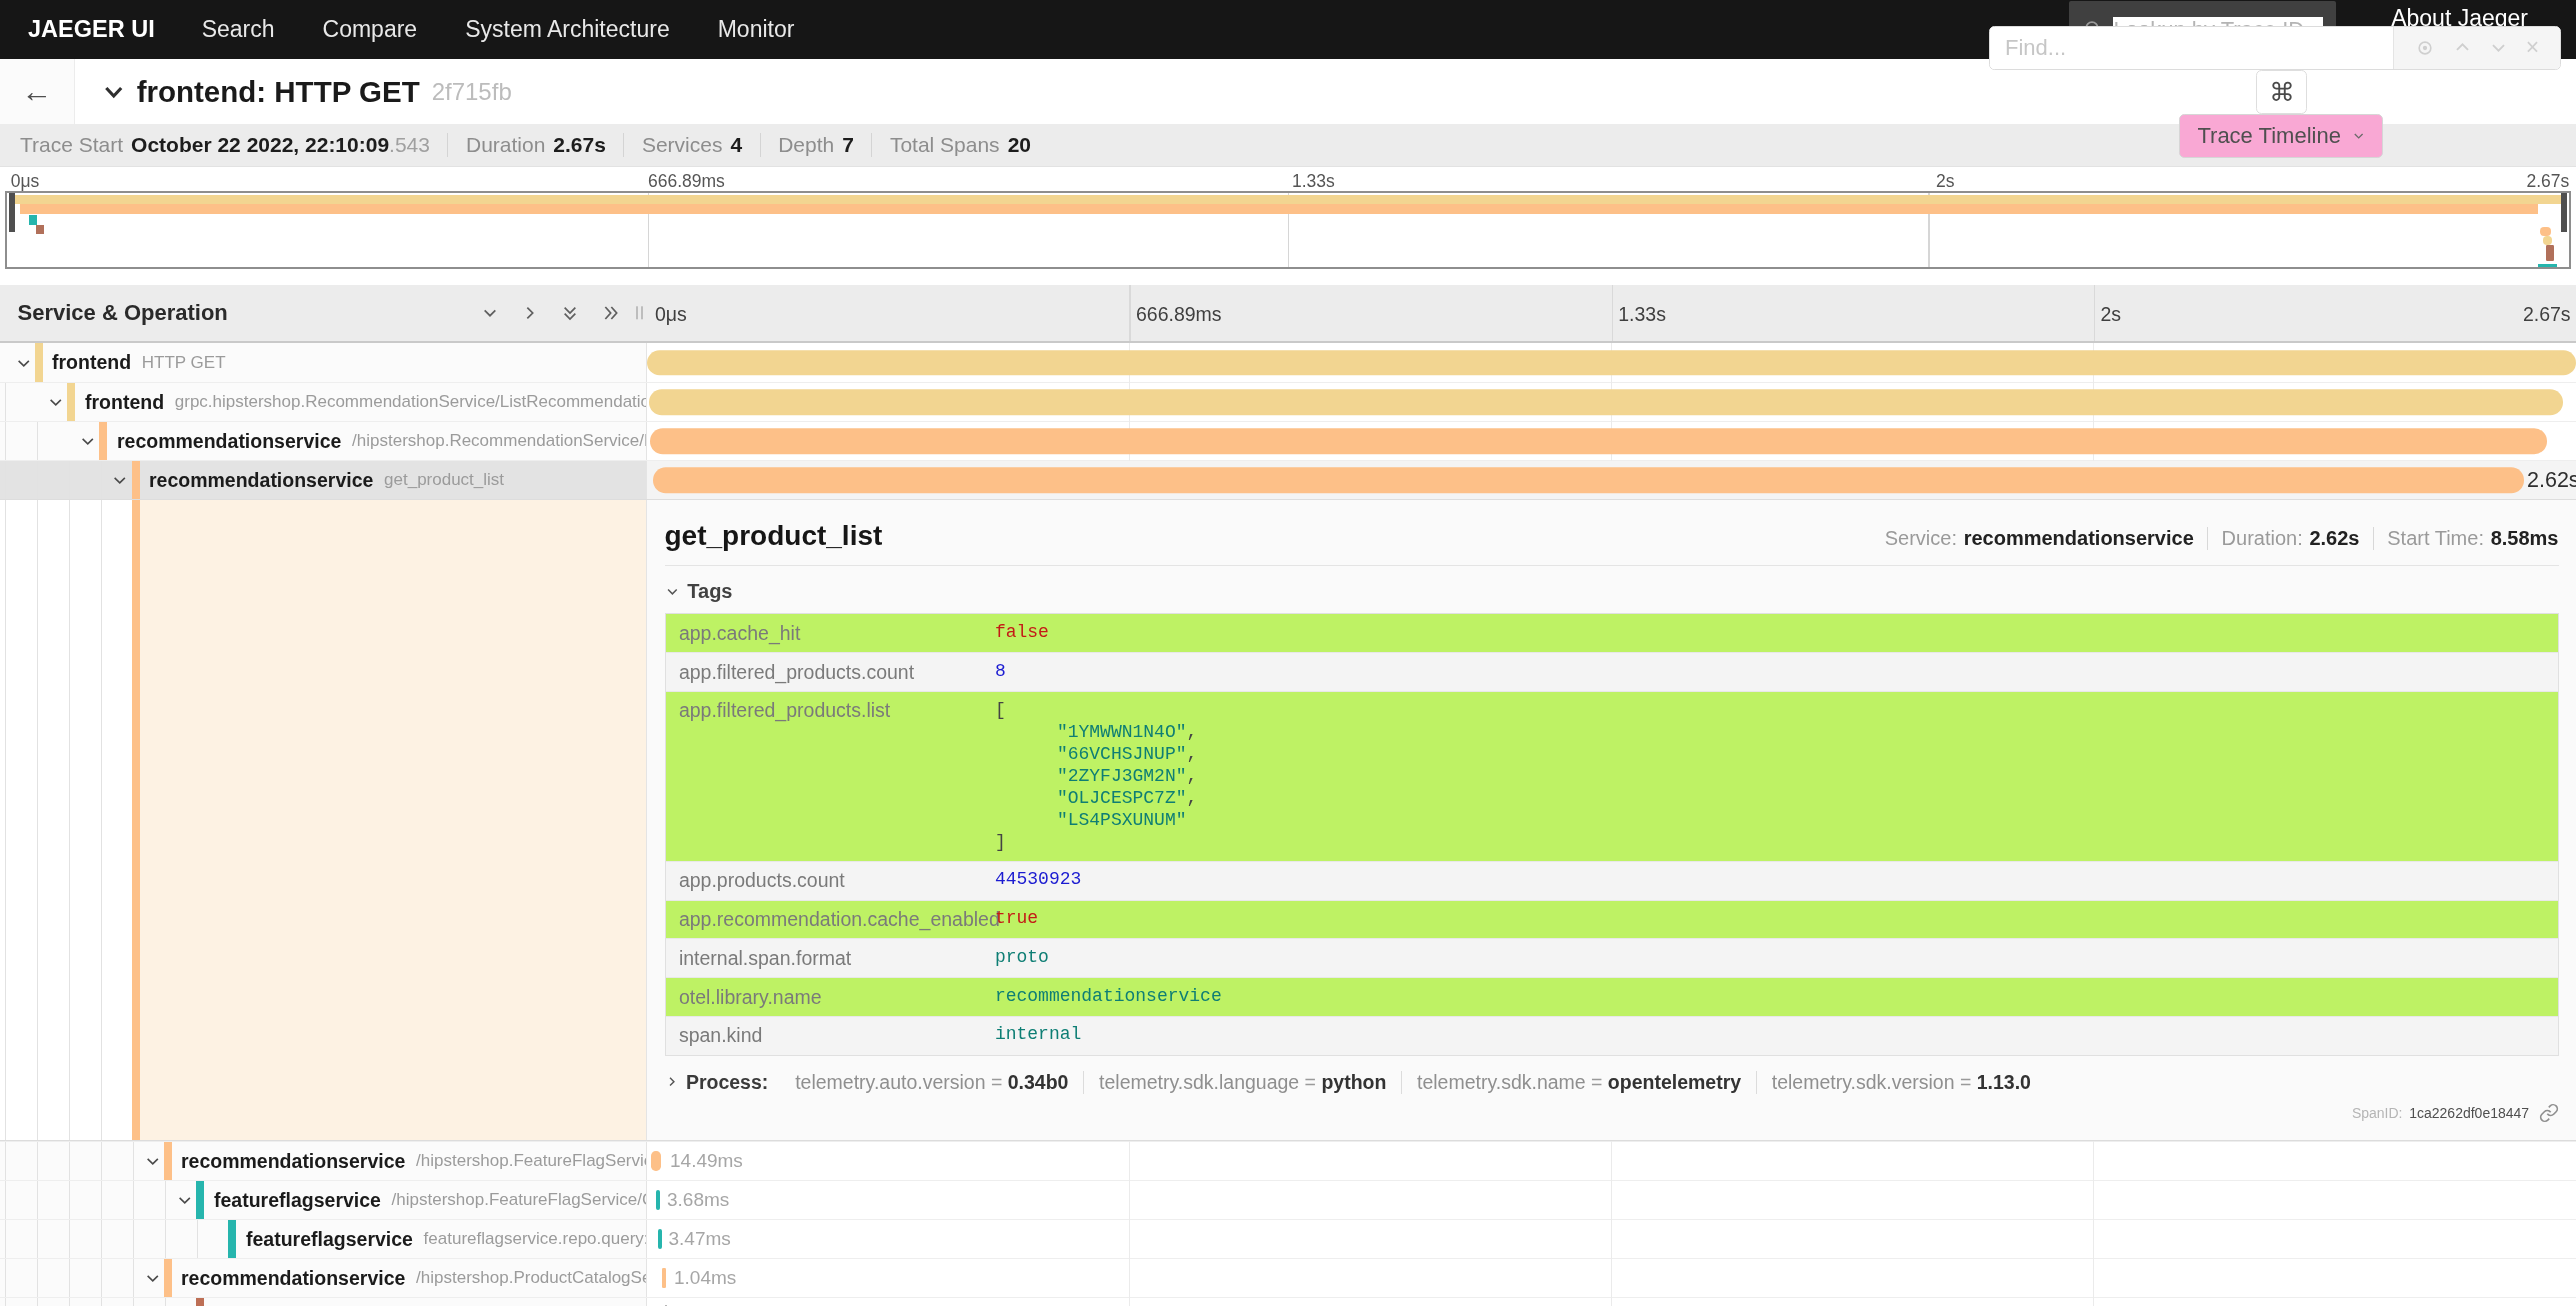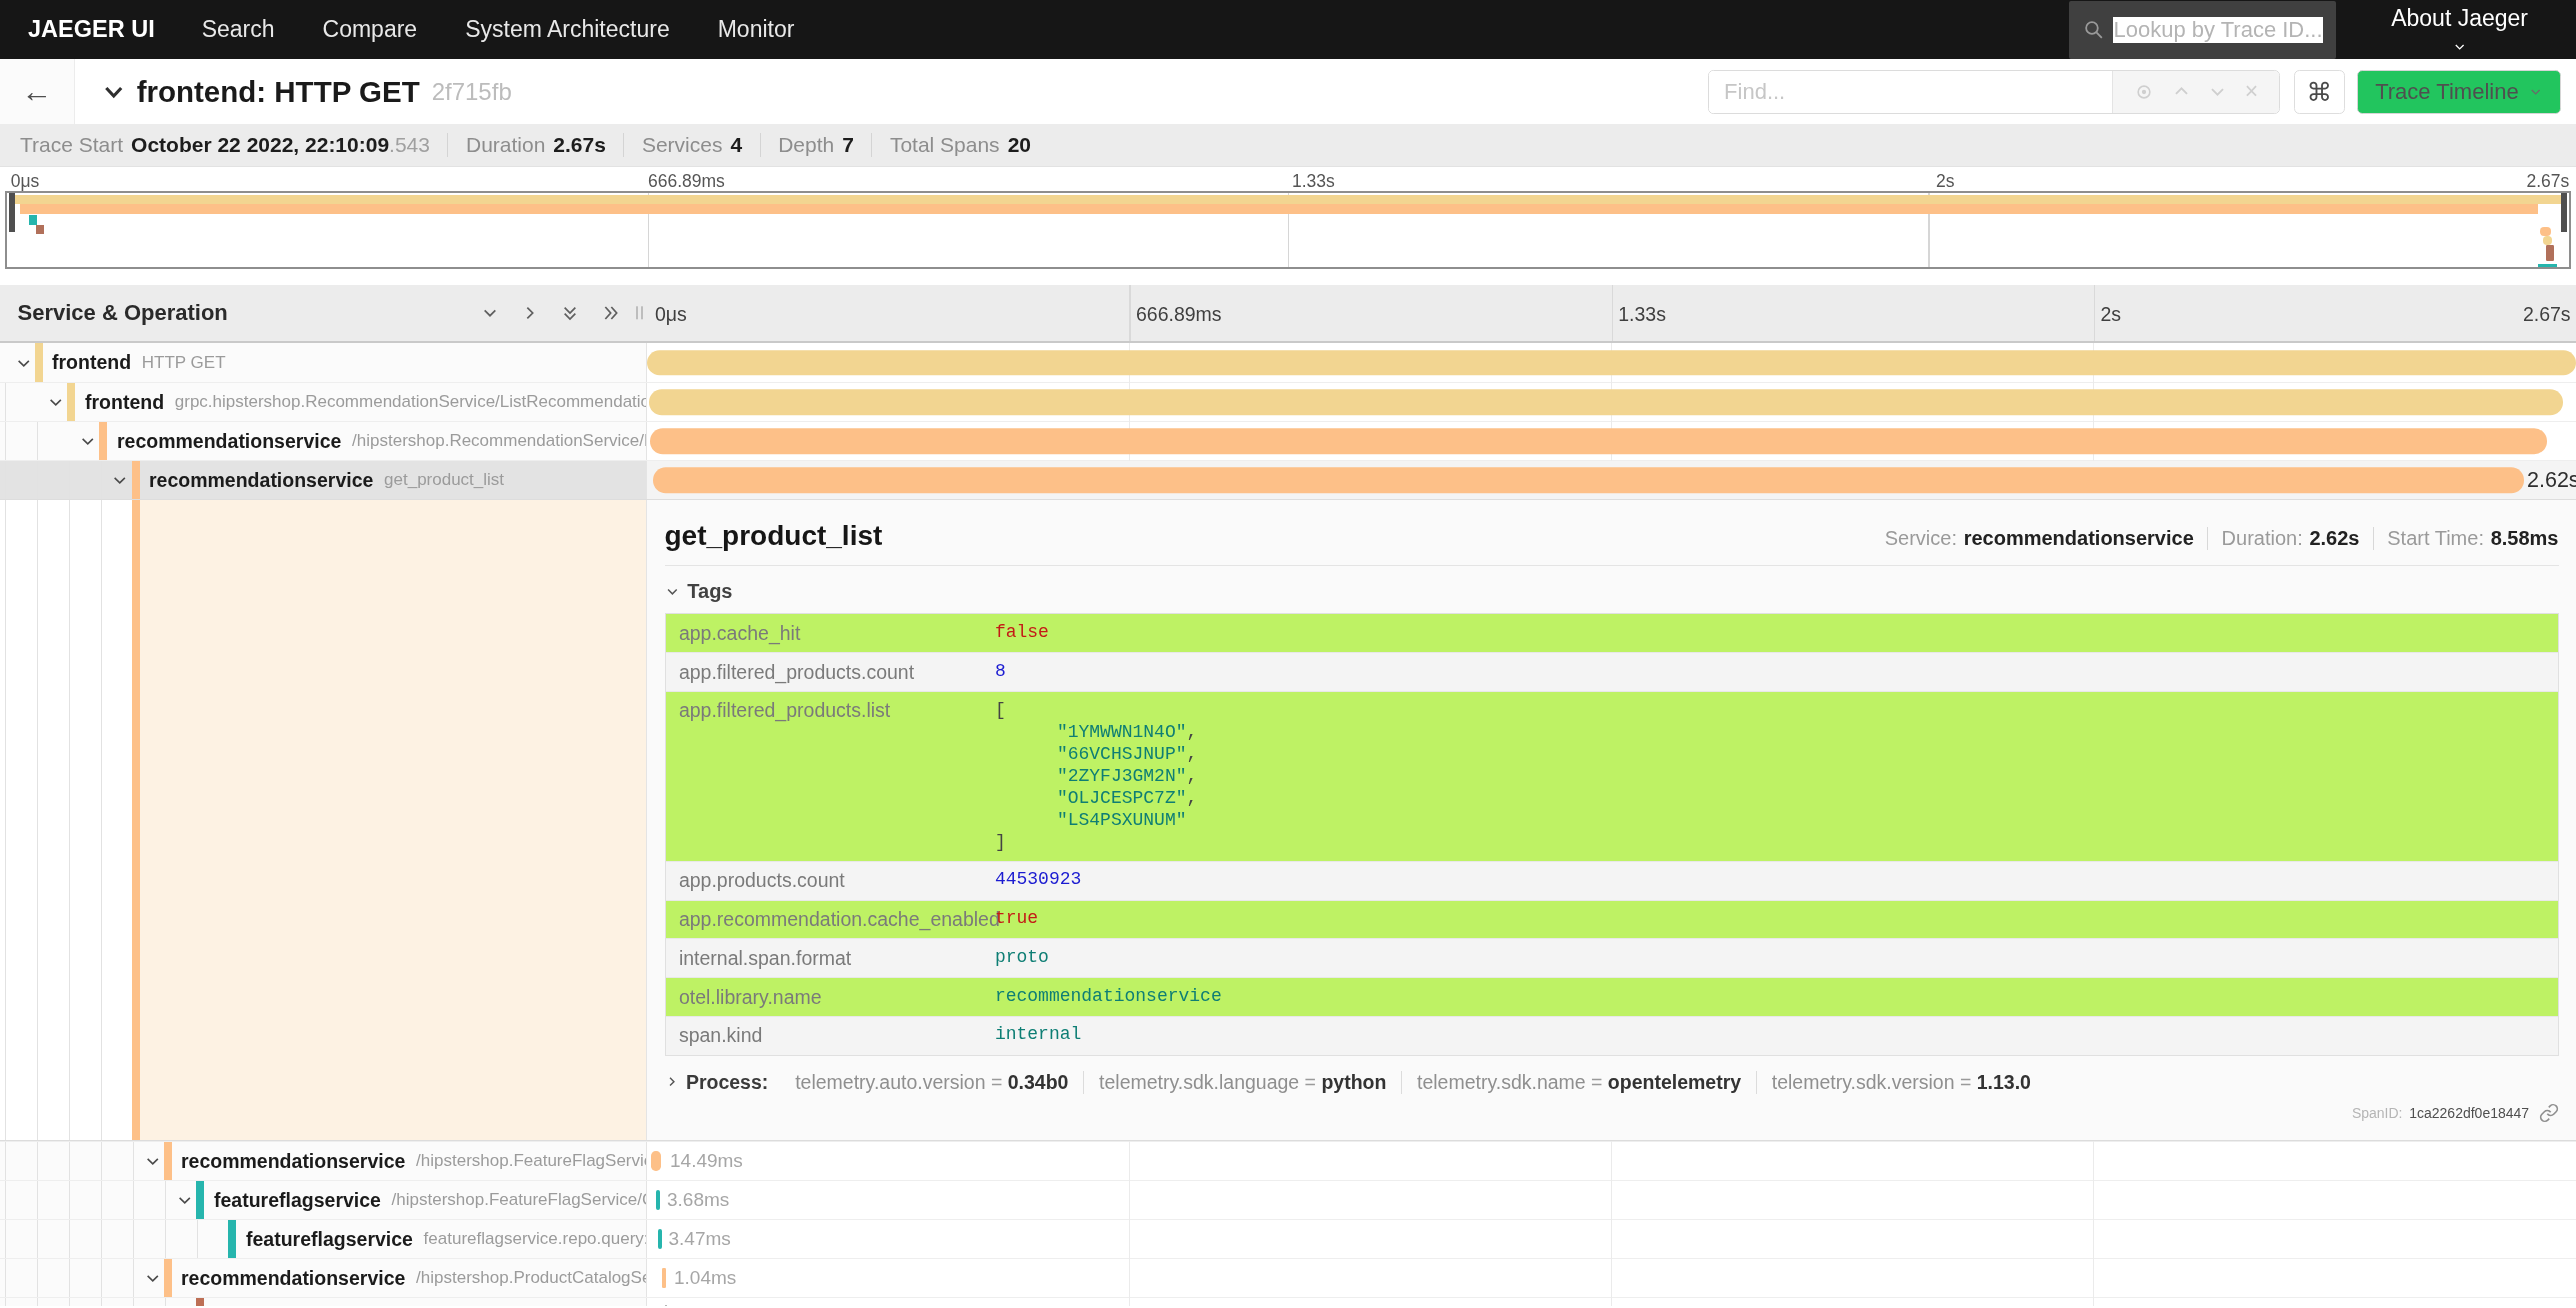--- a/index.html
+++ b/index.html
@@ -16,28 +16,28 @@
   .nav-search input { border:none; outline:none; font-size:22px; margin-left:9.4px; width:100%; color:#333; font-family:"Liberation Sans",sans-serif; }
   .nav-search input::placeholder { color:#b4b4b4; }
   .nav-about { color:#fff; font-size:23px; margin-left:55px; margin-right:20px; display:flex; align-items:center; gap:8px; cursor:pointer;flex-direction:column; }
 
   
   .thead { height:65px; display:flex; align-items:center; background:#fff; }
   .back-btn { width:75px; height:100%; display:flex; align-items:center; justify-content:center; border-right:1.3px solid #ececec; background:#fbfbfb; font-size:31px; color:#4f4f4f; cursor:pointer; }
   .t-chev { margin-left:25.5px; display:flex; align-items:center; color:#2f2f2f; cursor:pointer; }
   .t-title { font-size:29.5px; font-weight:700; color:#1a1a1a; margin-left:10.7px; }
   .t-id { font-size:24px; color:#bcbcbc; margin-left:12px; font-weight:500; }
-  .thead-right { margin-left:auto; display:flex; align-items:center; margin-right:14.8px; }
+  .thead-right { margin-left:auto; display:flex; align-items:center; margin-right:14.8px;flex-direction:column; }
   .find-box { display:flex; height:44px; border:1.3px solid #dcdcdc; border-radius:5.4px; overflow:hidden; background:#fff; }
   .find-box input { border:none; outline:none; width:403px; padding:0 14.8px; font-size:22px; color:#444; font-family:"Liberation Sans",sans-serif; }
   .find-box input::placeholder { color:#c6c6c6; }
   .find-suffix { width:167px; background:#f5f5f5; border-left:1.3px solid #e4e4e4; display:flex; align-items:center; justify-content:center; gap:17.5px; color:#cfcfcf; }
   .find-suffix .xi { font-size:23px; line-height:1; cursor:pointer; }
   .kbd-btn { width:51px; height:44px; border:1.3px solid #dedede; border-radius:5.4px; margin-left:13.4px; display:flex; align-items:center; justify-content:center; font-size:25.5px; color:#4a4a4a; background:#fff; cursor:pointer; }
-  .view-btn { height:44px; border:1.3px solid #d6d6d6; border-radius:5.4px; margin-left:12px; padding:0 17.5px; display:flex; align-items:center; gap:10.7px; font-size:22px; color:#4f4f4f; background:#22c55e; cursor:pointer; }
+  .view-btn { height:44px; border:1.3px solid #d6d6d6; border-radius:5.4px; margin-left:12px; padding:0 17.5px; display:flex; align-items:center; gap:10.7px; font-size:22px; color:#4f4f4f; background:#f9a8d4; cursor:pointer; }
 
   
   .summary { height:43px; background:#ececec; border-bottom:1.3px solid #e2e2e2; display:flex; align-items:center; padding-left:20px; font-size:21px; }
   .sum-item { display:flex; align-items:flex-end; }
   .sum-item + .sum-item { border-left:1.3px solid #d4d4d4; margin-left:17.5px; padding-left:17.5px; }
   .sum-lb { color:#8d8d8d; margin-right:8px; }
   .sum-vl { color:#1d1d1d; font-weight:700; }
   .sum-sx { color:#a0a0a0; }
 
   

